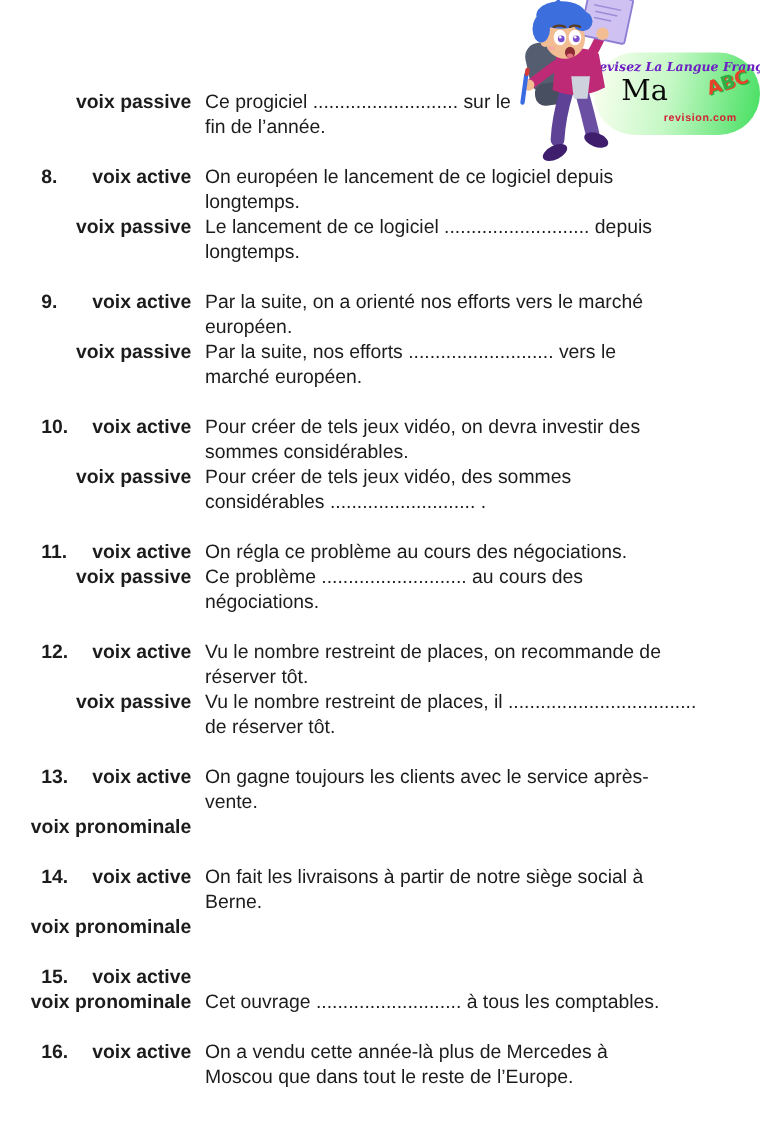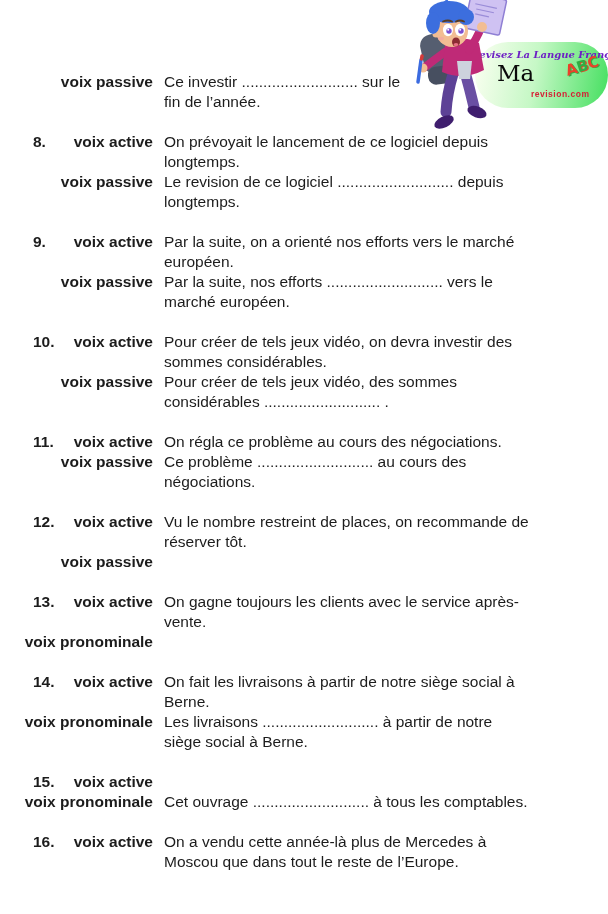--- a/index.html
+++ b/index.html
@@ -52,38 +52,38 @@
 
 <div class="page">
 
   <div class="content">
 
     <div class="row">
       <div class="label-cell">
           <span class="num"></span>
           <span class="voice">voix passive</span>
         </div>
-      <div class="text-cell">Ce investir ........................... sur le
+      <div class="text-cell">Ce progiciel ........................... sur le
 fin de l’année.</div>
     </div>
 
     <div class="row group">
       <div class="label-cell">
           <span class="num">8.</span>
           <span class="voice">voix active</span>
         </div>
-      <div class="text-cell">On prévoyait le lancement de ce logiciel depuis
+      <div class="text-cell">On européen le lancement de ce logiciel depuis
 longtemps.</div>
     </div>
     <div class="row">
       <div class="label-cell">
           <span class="num"></span>
           <span class="voice">voix passive</span>
         </div>
-      <div class="text-cell">Le revision de ce logiciel ........................... depuis
+      <div class="text-cell">Le lancement de ce logiciel ........................... depuis
 longtemps.</div>
     </div>
 
     <div class="row group">
       <div class="label-cell">
           <span class="num">9.</span>
           <span class="voice">voix active</span>
         </div>
       <div class="text-cell">Par la suite, on a orienté nos efforts vers le marché
 européen.</div>
@@ -136,20 +136,22 @@
           <span class="voice">voix active</span>
         </div>
       <div class="text-cell">Vu le nombre restreint de places, on recommande de
 réserver tôt.</div>
     </div>
     <div class="row">
       <div class="label-cell">
           <span class="num"></span>
           <span class="voice">voix passive</span>
         </div>
+      <div class="text-cell">Vu le nombre restreint de places, il ...................................
+de réserver tôt.</div>
     </div>
 
     <div class="row group">
       <div class="label-cell">
           <span class="num">13.</span>
           <span class="voice">voix active</span>
         </div>
       <div class="text-cell">On gagne toujours les clients avec le service après-
 vente.</div>
     </div>
@@ -166,22 +168,20 @@
           <span class="voice">voix active</span>
         </div>
       <div class="text-cell">On fait les livraisons à partir de notre siège social à
 Berne.</div>
     </div>
     <div class="row">
       <div class="label-cell">
           <span class="num"></span>
           <span class="voice">voix pronominale</span>
         </div>
-      <div class="text-cell">Les livraisons ........................... à partir de notre
-siège social à Berne.</div>
     </div>
 
     <div class="row group">
       <div class="label-cell">
           <span class="num">15.</span>
           <span class="voice">voix active</span>
         </div>
     </div>
     <div class="row">
       <div class="label-cell">

